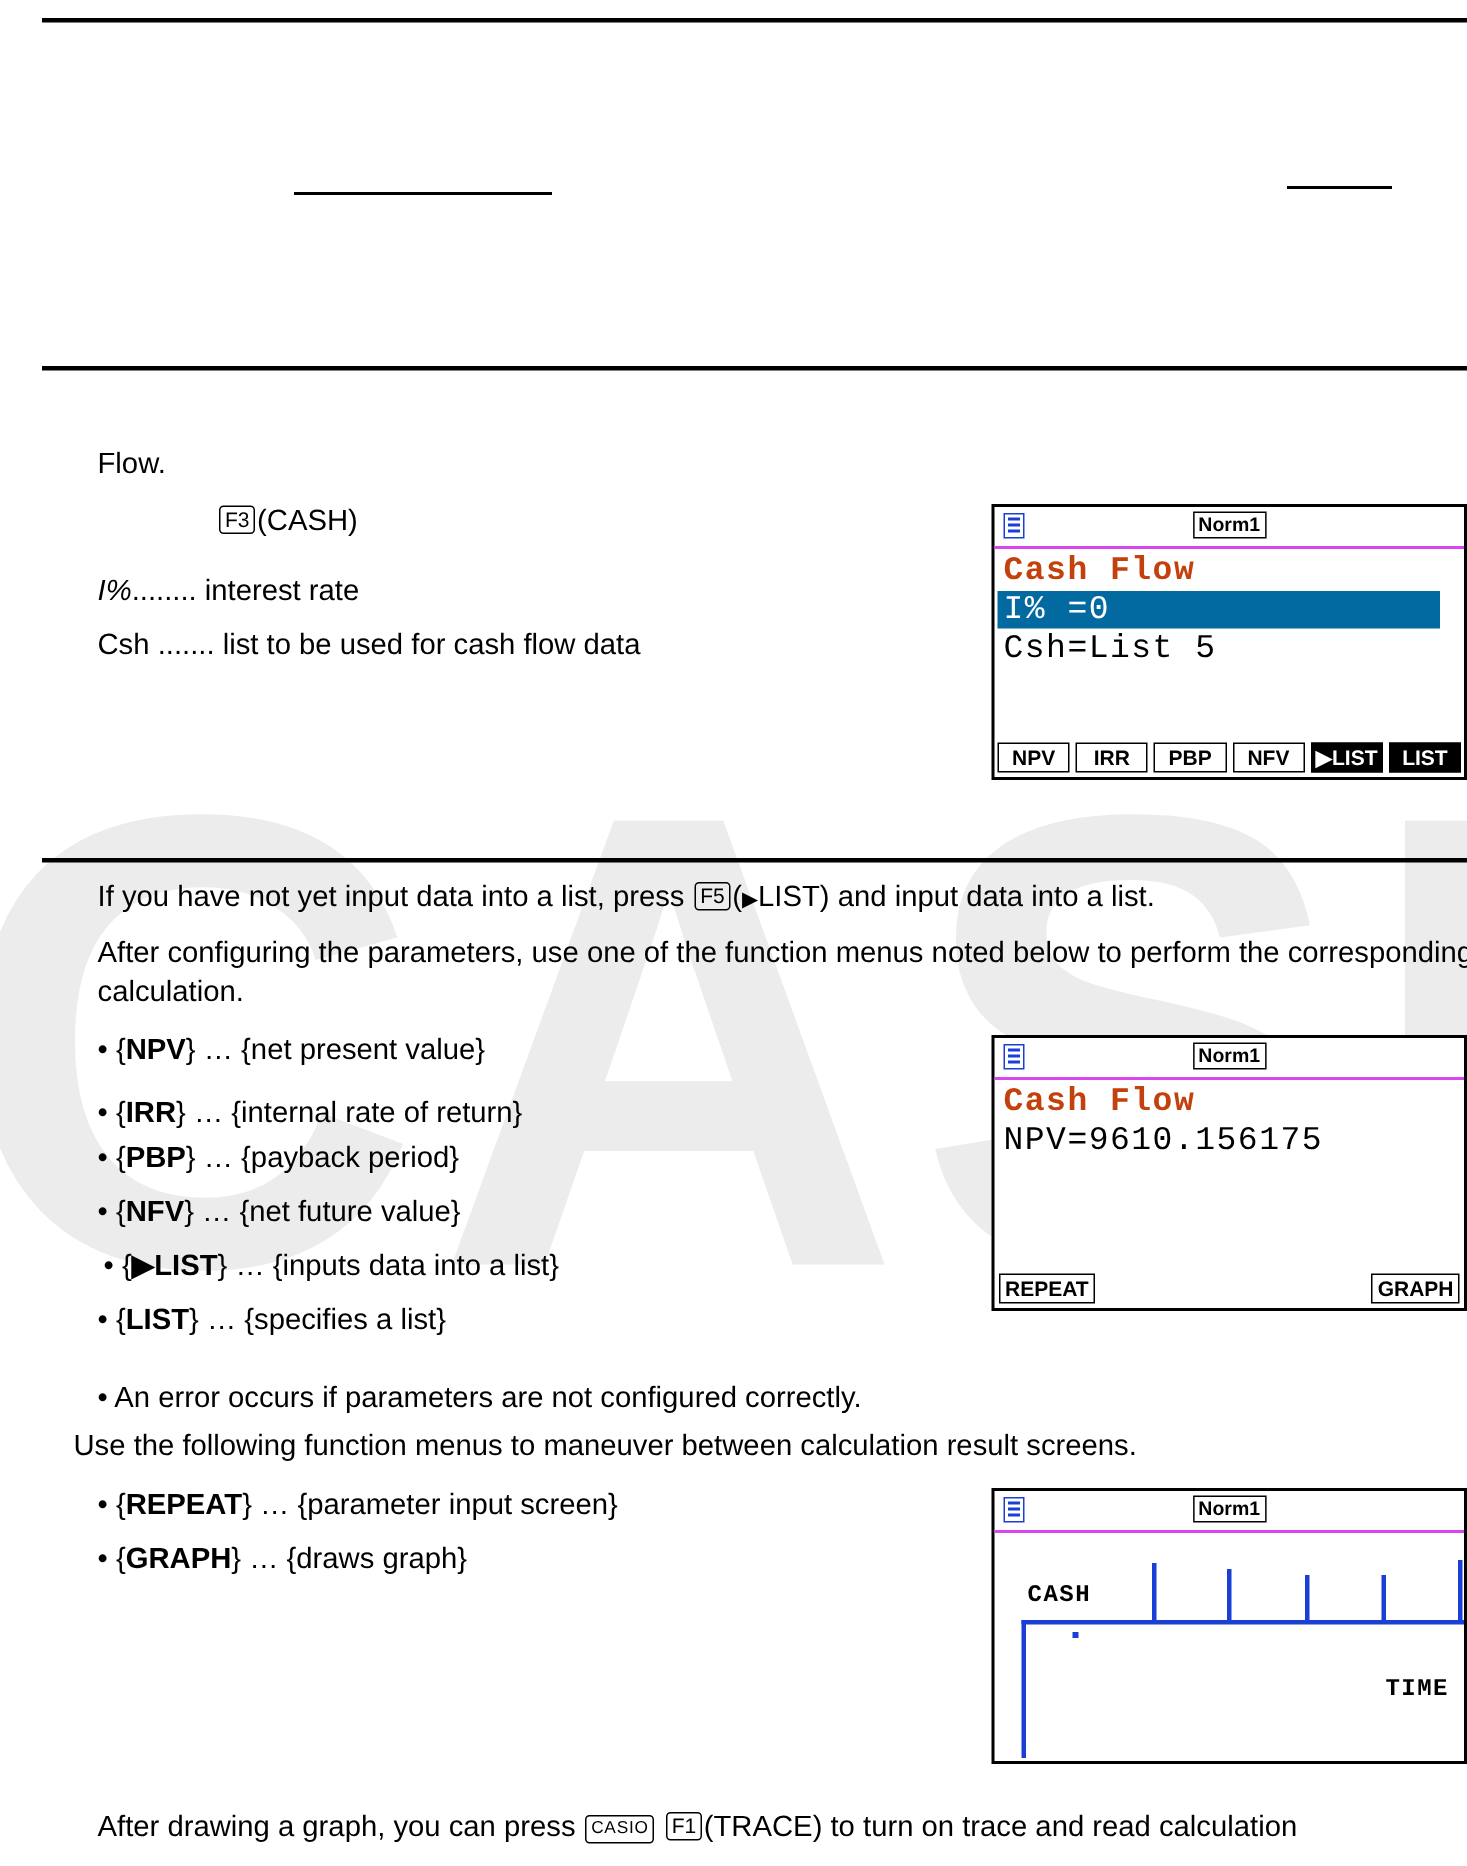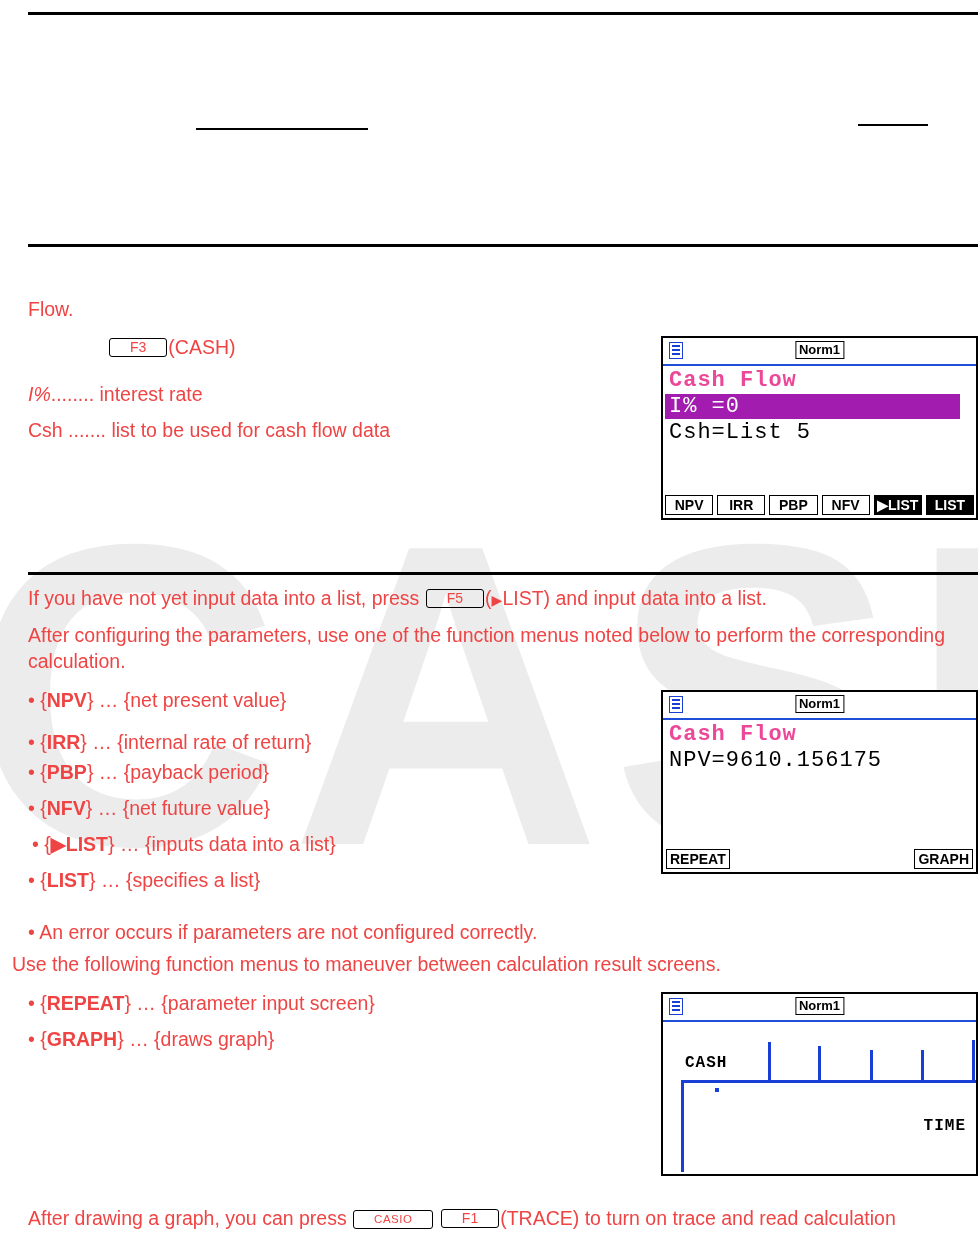--- a/index.html
+++ b/index.html
@@ -62,51 +62,52 @@
     position: absolute;
     height: 2px;
     background: #000;
   }
 
   
   .txt {
     position: absolute;
     font-size: 19.5px;
     line-height: 26px;
-    color: #ef4444;
+    color: #000000;
+    margin-left: 37px;
   }
   .bold { font-weight: bold; }
   .ital { font-style: italic; }
 
   
   .key {
     display: inline-block;
     border: 1.4px solid #000;
     border-radius: 3px;
-    padding: 0 20px;
+    padding: 0 3px;
     font-size: 14px;
     line-height: 17px;
     font-family: "Liberation Sans", sans-serif;
     vertical-align: 2px;
     margin: 0 1px;
   }
   .key.small-cap { font-size: 11.5px; letter-spacing: 0.5px; }
 
   
   .calc {
     position: absolute;
     background: #ffffff;
     border: 2px solid #000;
     box-sizing: border-box;
     font-family: "Liberation Mono", monospace;
   }
   .calc-statusbar {
     position: relative;
     height: 26px;
-    border-bottom: 2px solid #1d4ed8;
+    border-bottom: 2px solid #d946ef;
   }
   .calc-icon {
     position: absolute;
     left: 6px;
     top: 4px;
     width: 14px;
     height: 17px;
     border: 1.5px solid #1a3fd6;
     box-sizing: border-box;
     background: #fff;
@@ -131,35 +132,35 @@
     font-weight: bold;
     line-height: 16px;
     padding: 0 3px;
     font-family: "Liberation Sans", sans-serif;
   }
   .calc-title {
     position: absolute;
     left: 6px;
     font-size: 22px;
     letter-spacing: 1px;
-    color: #ec4899;
+    color: #c2410c;
     font-weight: bold;
     font-family: "Liberation Mono", monospace;
   }
   .calc-line {
     position: absolute;
     left: 6px;
     font-size: 22px;
     letter-spacing: 1px;
     font-family: "Liberation Mono", monospace;
   }
   .calc-line.invert {
     left: 2px;
     right: 16px;
-    background: #a21caf;
+    background: #0369a1;
     color: #fff;
     padding-left: 4px;
   }
   .fkeys {
     position: absolute;
     left: 2px;
     right: 2px;
     bottom: 3px;
     display: flex;
     gap: 4px;

